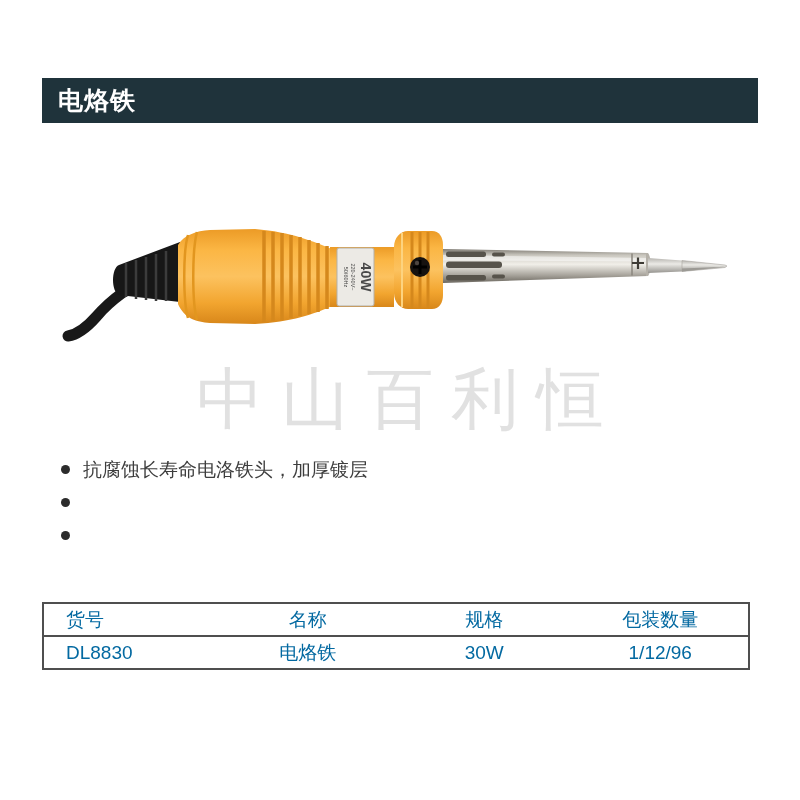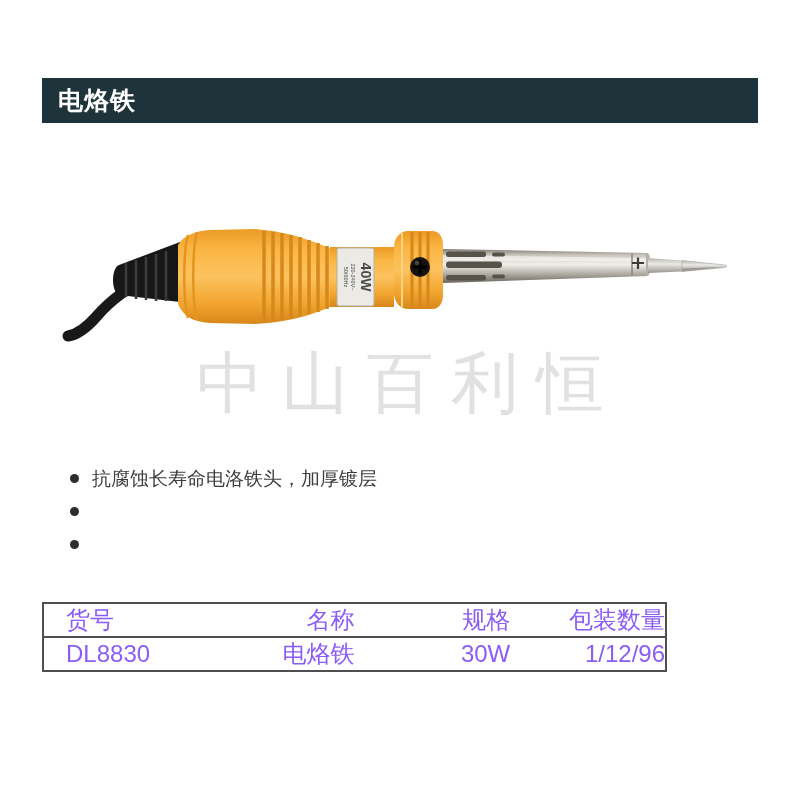--- a/index.html
+++ b/index.html
@@ -12,53 +12,53 @@
   .header-bar {
     position:absolute; left:42px; top:78px; width:716px; height:45px;
     background:#1f333b; box-sizing:border-box;
     display:flex; align-items:center; padding-left:16px;
   }
   .header-bar .title {
     color:#ffffff; font-size:25px; font-weight:700; letter-spacing:1px;
   }
   
   .watermark {
-    position:absolute; top:338px; left:0; width:800px;
+    position:absolute; top:354px; left:0; width:800px;
     text-align:center; z-index:0;
     font-family:"DejaVu Serif", serif;
     font-size:67px; letter-spacing:18px; padding-left:18px; box-sizing:border-box;
     color:#e1e1e1; white-space:nowrap;
   }
   
   .product { position:absolute; left:40px; top:205px; z-index:1; }
   
   .features {
     position:absolute; left:55px; top:447px; width:700px;
-    list-style:none; margin:15px; padding:0; z-index:1;
+    list-style:none; margin:6px; padding:0; z-index:1;
   }
   .features li {
     display:flex; align-items:center; height:33px;
     font-size:19px; color:#3d3d3d; white-space:nowrap;
   }
   .features .dot {
     width:9px; height:9px; border-radius:50%; background:#2c2c2c;
     margin-right:13px; flex:0 0 auto;
   }
   
   .spec-table {
-    position:absolute; left:42px; top:602px; width:625px; z-index:1;
+    position:absolute; left:42px; top:602px; width:708px; z-index:1;
     border-collapse:collapse; table-layout:fixed;
-    font-size:24px; color:#8b5cf6;
+    font-size:19px; color:#0369a1;
     border:2px solid #4f4f4f;
   }
   .spec-table thead tr { border-bottom:2px solid #4f4f4f; }
   .spec-table tbody tr { border-bottom:7px solid #4d7c0f; }
   .spec-table tbody tr:last-child { border-bottom:none; }
   .spec-table th, .spec-table td {
-    height:31px; padding:0; font-weight:400; text-align:right;
+    height:31px; padding:0; font-weight:400; text-align:center;
   }
   .spec-table th.col-first, .spec-table td.col-first {
     text-align:left; padding-left:22px;
   }
 </style>
 </head>
 <body>
 
 <div class="header-bar">
   <span class="title">电烙铁</span>

